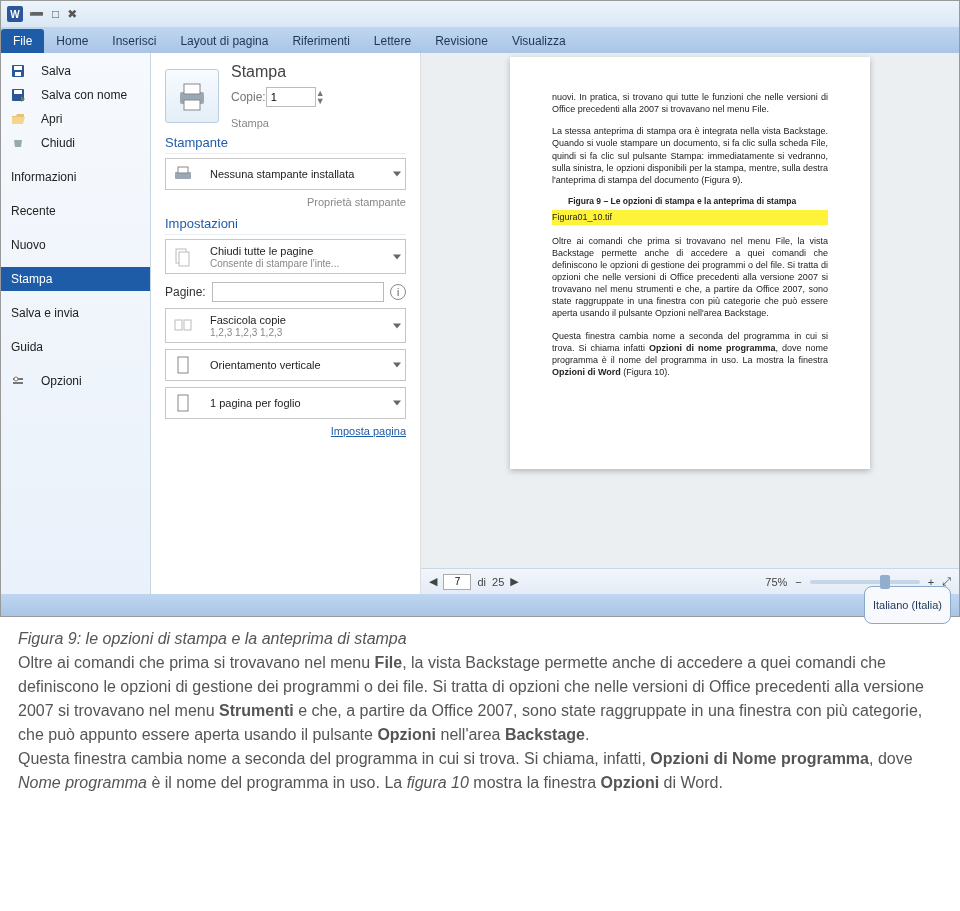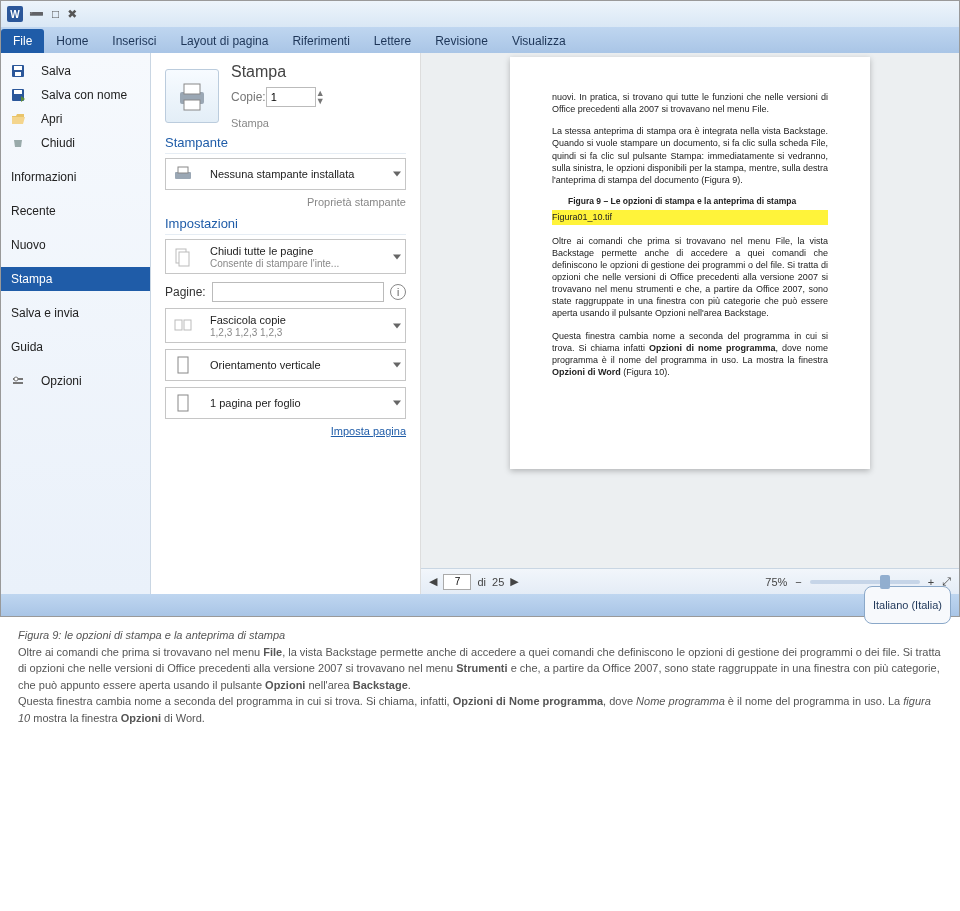--- a/index.html
+++ b/index.html
@@ -45,21 +45,21 @@
   .page p { margin-bottom:10px;}
   .page b { font-weight:bold;}
   .preview-bar { height:26px; background:linear-gradient(#f2f6fb,#e4ecf6); border-top:1px solid #c9d6e3; display:flex; align-items:center; justify-content:space-between; padding:0 8px; font-size:11px; color:#444;}
   .pager { display:flex; align-items:center; gap:6px;}
   .pager .fld { width:28px; height:16px; border:1px solid #aaa; text-align:center; font-size:10px;}
   .zoom { display:flex; align-items:center; gap:8px;}
   .zoom .slider-track { width:110px; height:4px; background:#c6d5e8; border-radius:2px; position:relative;}
   .zoom .slider-thumb { width:10px; height:14px; background:#91aecf; border-radius:2px; position:absolute; top:-5px; left:70px;}
   .status-bar { height:22px; background:linear-gradient(#bfd6f0,#a9c5e6); display:flex; justify-content:flex-end; align-items:center; padding:0 8px; font-size:11px; color:#1d3557;}
   .status-bar .lang-btn { background:#f7f9fc; border:1px solid #8aa8c9; border-radius:8px; padding:12px 8px; cursor:pointer;}
-  .caption-area { padding:10px 18px 14px 18px; font-family: Verdana, Geneva, sans-serif; font-size:11px; line-height:1.5; color:#555; }
+  .caption-area { padding:10px 18px 14px 18px; font-family: Verdana, Geneva, sans-serif; font-size:16px; line-height:1.5; color:#555; }
   .caption-area .fig { color:#555; font-style: italic; }
   .caption-area b { font-weight:bold; font-style:normal; color:#555;}
 </style>
 </head>
 <body>
 
 <div class="word-app">
 
   <div class="title-bar">
     <div class="app-icon">W</div>

